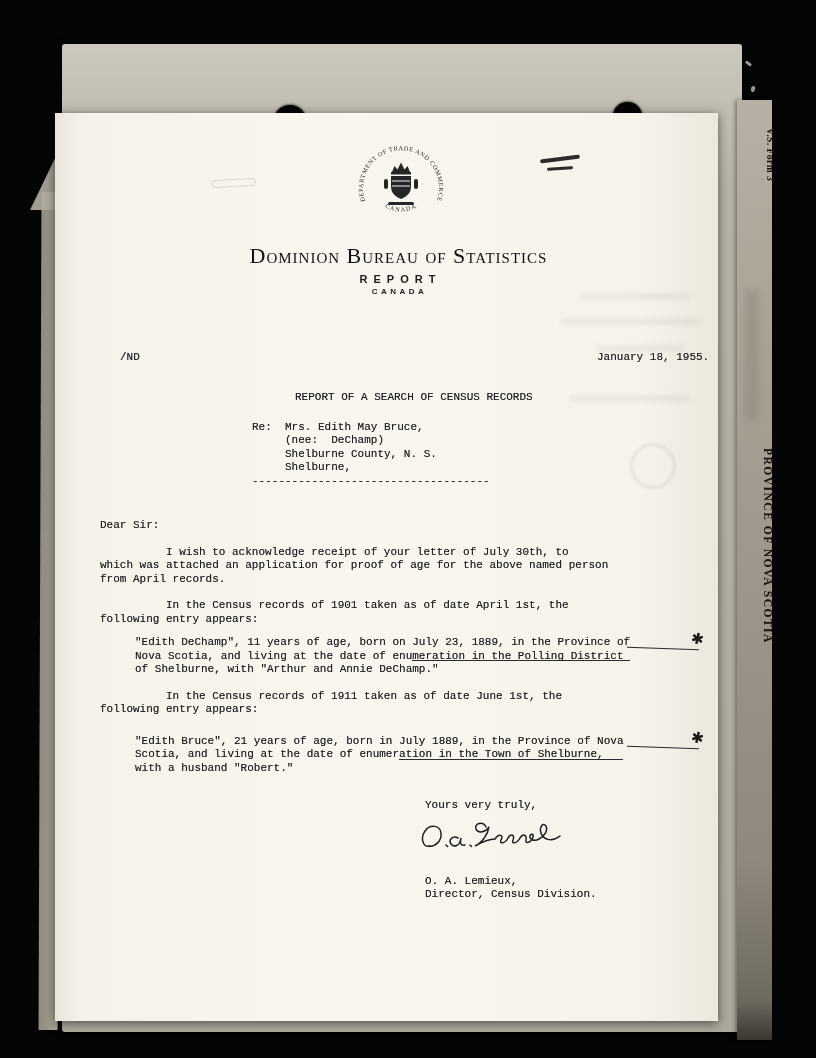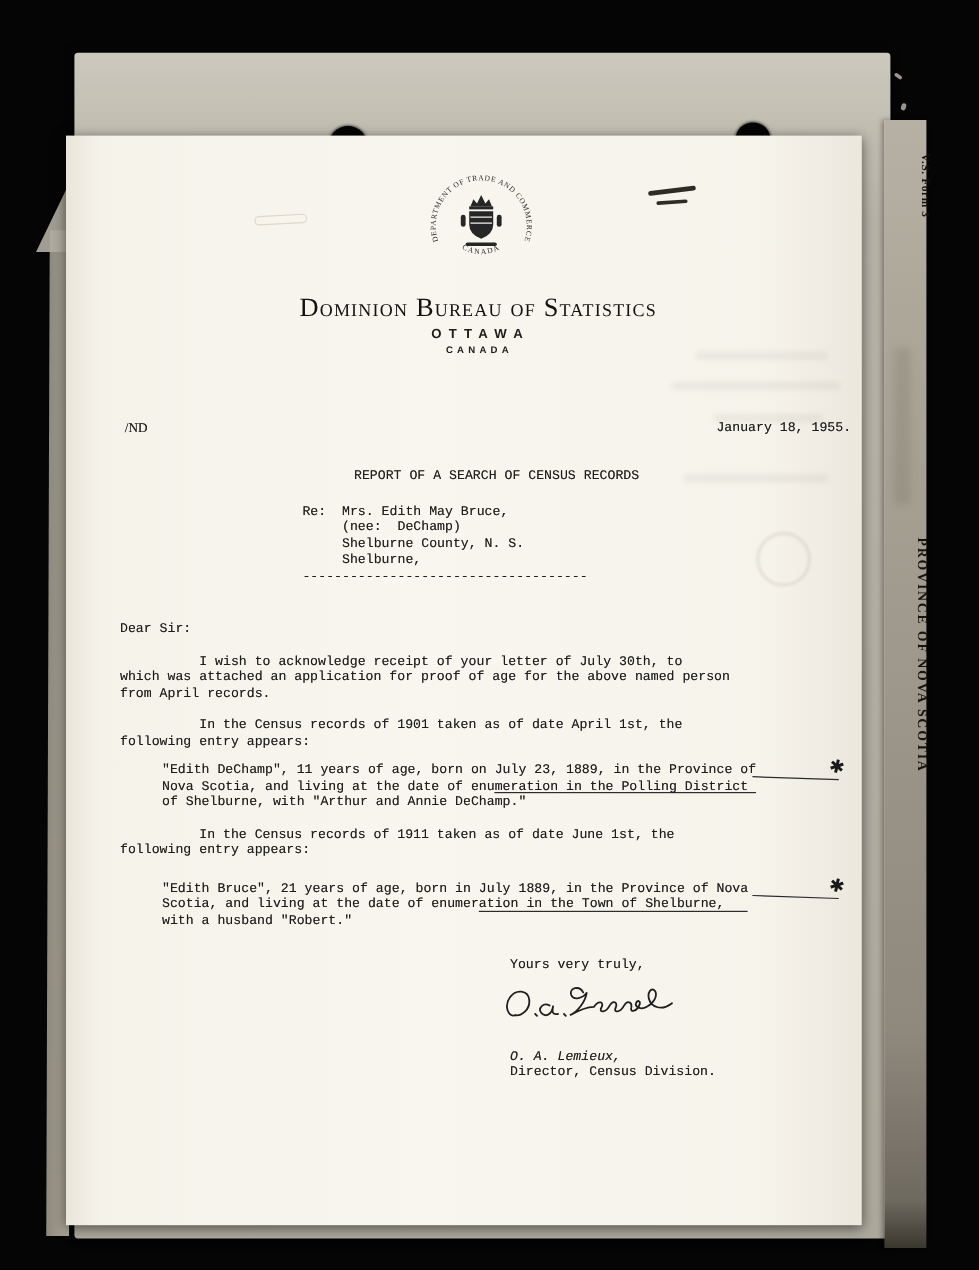--- a/index.html
+++ b/index.html
@@ -94,42 +94,42 @@
   }
 
   
   .content {
     position:absolute; left:45px; top:227px; width:578px;
     font-size:11px; line-height:13.5px; color:#1d1d1d;
     text-shadow:0 0 .4px rgba(0,0,0,.5);
   }
   .line { white-space:pre; }
   .refline { position:relative; height:14px; margin-top:11px; }
-  .refline .fileref { margin-left:4px;font-family:Liberation Serif, serif; }
+  .refline .fileref { margin-left:20px; }
   .refline .date { position:absolute; left:497px; top:0; white-space:pre; }
   .title { margin-top:26px; margin-left:195px; white-space:pre; }
   .re-block { margin-top:16px; margin-left:152px; }
   .salutation { margin-top:31px; white-space:pre; }
   .para { margin-top:13px; }
   .quote { margin-left:35px; position:relative; }
   .q1 { margin-top:10px; }
   .q3 { margin-top:18px; }
   .p3 { margin-top:13px; }
   .u { border-bottom:1px solid #2c2c2c; padding-bottom:12px; }
   .annot-line {
     position:absolute; left:492px; top:12px; width:72px;
     border-top:1.5px solid #2a2a2a; transform:rotate(2deg);
   }
   .annot-star {
     position:absolute; left:556px; top:-3px; font-size:15px; color:#1a1a1a;
     transform:rotate(12deg); font-family:"DejaVu Sans",sans-serif;
   }
   .closing { margin-top:24px; margin-left:325px; white-space:pre; }
   .signature { display:block; margin:6px 0 0 318px; }
-  .sig-name  { margin-left:325px; margin-top:20px; white-space:pre;font-style:italic; }
+  .sig-name  { margin-left:325px; margin-top:20px; white-space:pre; }
   .sig-title { margin-left:325px; white-space:pre; }
   .recipient { margin-top:28px; }
 </style>
 </head>
 <body>
 
 <div class="scan">
 
   <div class="backing">
     <div class="hole left"></div>
@@ -177,21 +177,21 @@
           <rect x="33" y="34" width="4" height="10" rx="2"></rect>
           <rect x="63" y="34" width="4" height="10" rx="2"></rect>
           <rect x="37" y="57" width="26" height="3" rx="1.5"></rect>
         </g>
         <g stroke="#f5f2ea" stroke-width="1">
           <line x1="41" y1="36" x2="59" y2="36"></line>
           <line x1="41" y1="41" x2="59" y2="41"></line>
         </g>
       </svg>
       <div class="org-name">Dominion Bureau of Statistics</div>
-      <div class="city-line">OTTAWA</div>
+      <div class="city-line">REPORT</div>
       <div class="country-line">CANADA</div>
     </div>
 
     <div class="content">
 
       <div class="refline">
         <span class="fileref">/ND</span>
         <span class="date">January 18, 1955.</span>
       </div>
 

